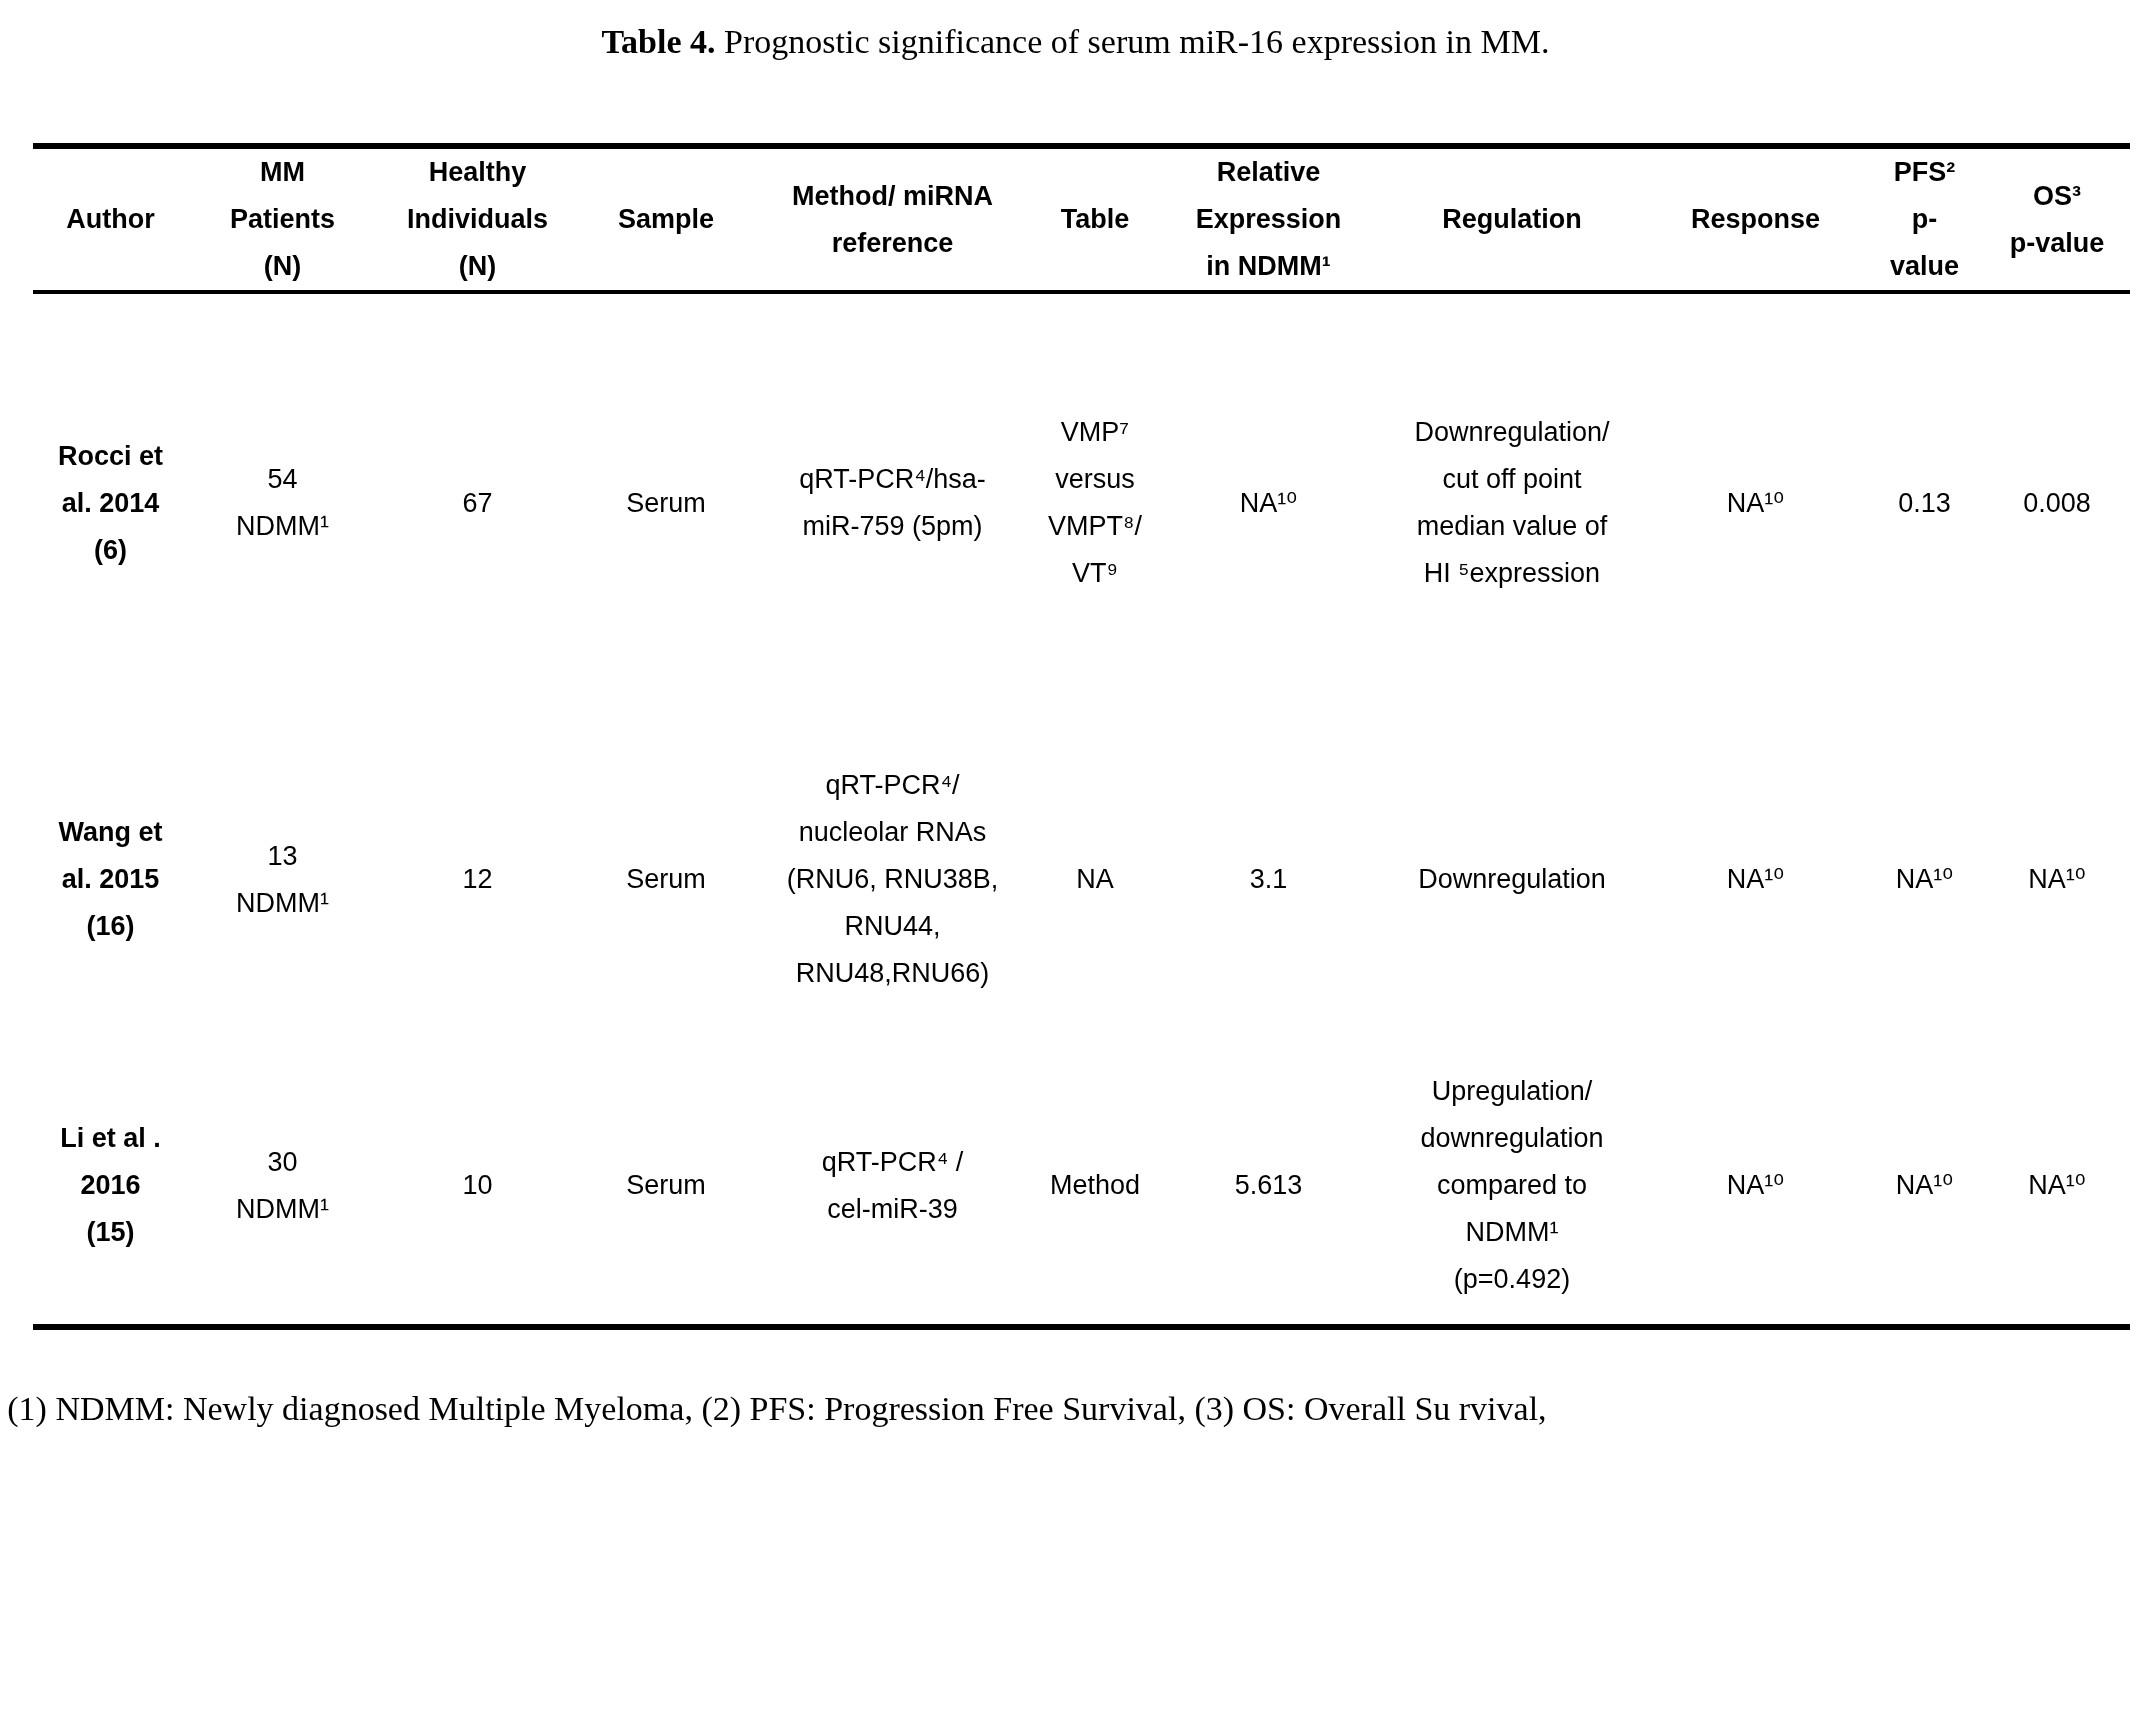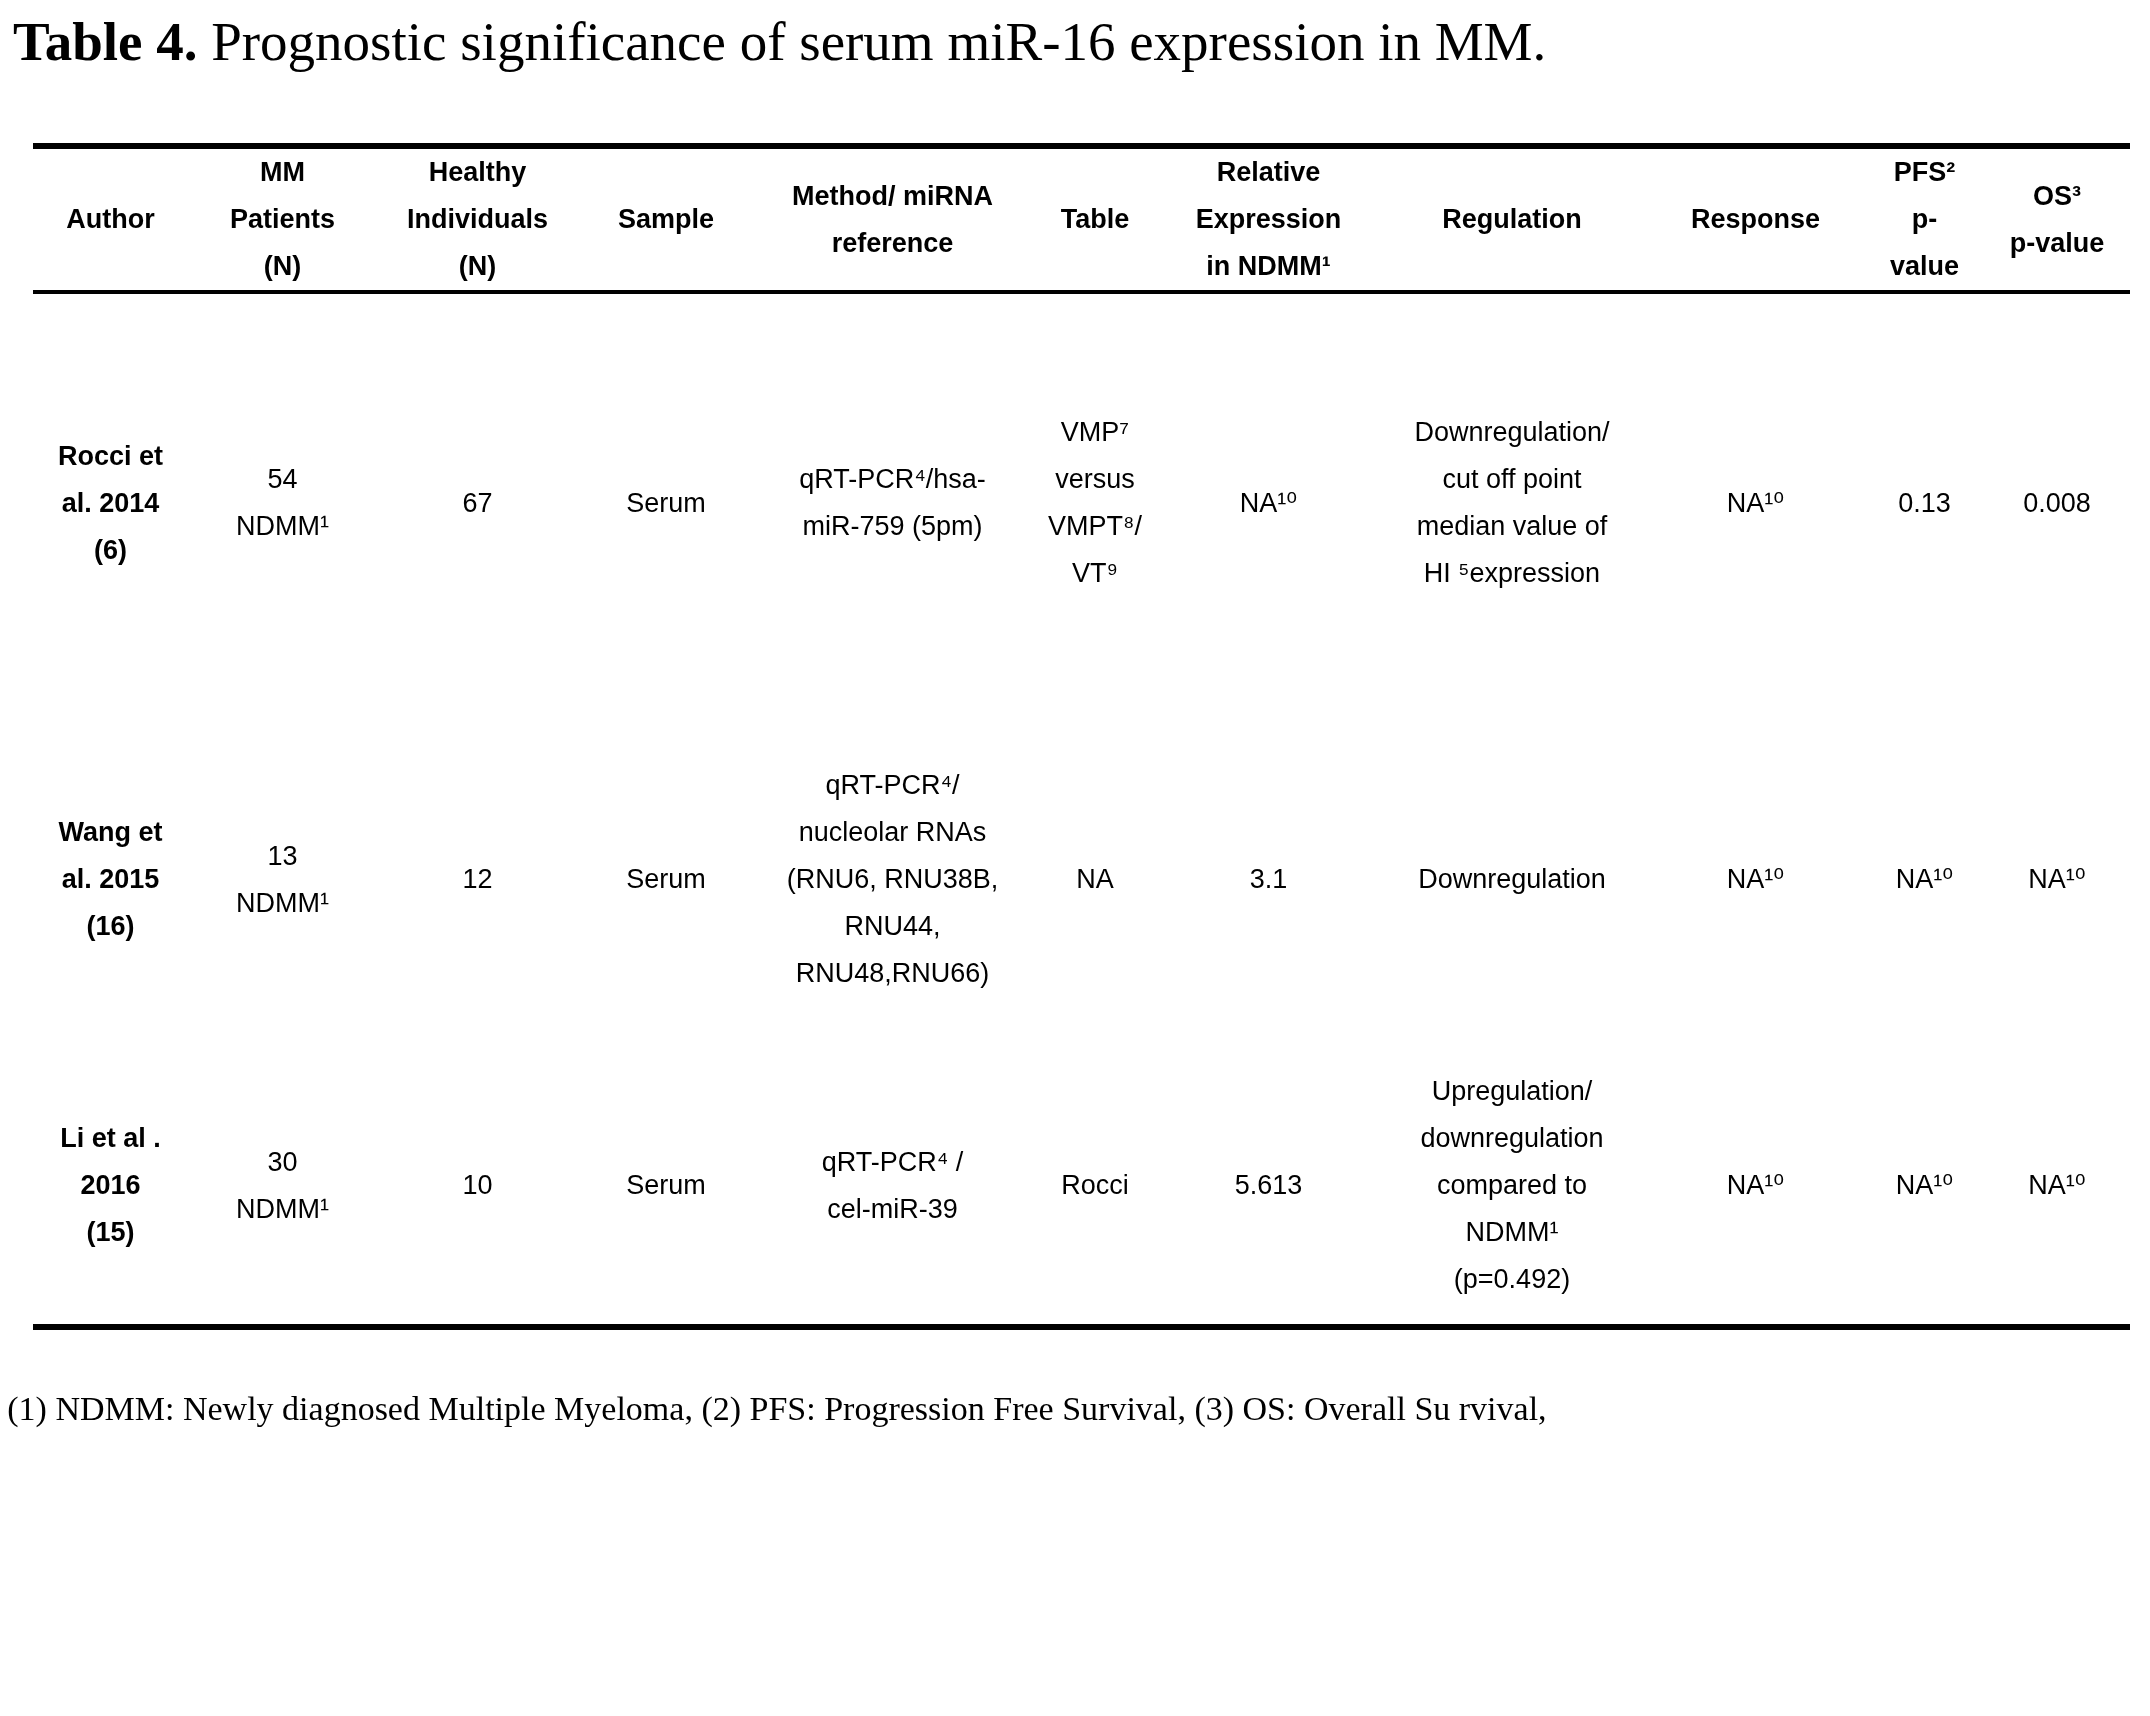--- a/index.html
+++ b/index.html
@@ -12,28 +12,27 @@
     color: #000000;
     font-family: "Liberation Sans", "DejaVu Sans", sans-serif;
   }
   .page {
     position: relative;
     width: 2151px;
     height: 1716px;
     background: #ffffff;
   }
   .caption {
-    text-align: left;
+    text-align: center;
     margin: 16px 0 0 0;
     font-family: "Liberation Serif", "DejaVu Serif", serif;
-    font-size: 55px;
+    font-size: 34px;
     line-height: 52px;
     color: #000000;
     white-space: nowrap;
-    padding-left: 13px;
   }
   .caption .caption-label { font-weight: bold; }
   table.data-table {
     border-collapse: collapse;
     table-layout: fixed;
     width: 2095px;
     margin: 75px 0 0 33px;
     border-top: 6px solid #000000;
     border-bottom: 6px solid #000000;
   }
@@ -159,21 +158,21 @@
       <tr class="row-2">
         <td class="author-cell">Li et al .
 2016
 (15)</td>
         <td>30
 NDMM¹</td>
         <td>10</td>
         <td>Serum</td>
         <td>qRT-PCR⁴ /
 cel-miR-39</td>
-        <td>Rocci</td>
+        <td>Method</td>
         <td>5.613</td>
         <td>Upregulation/
 downregulation
 compared to
 NDMM¹
 (p=0.492)</td>
         <td>NA¹⁰</td>
         <td>NA¹⁰</td>
         <td>NA¹⁰</td>
       </tr>

